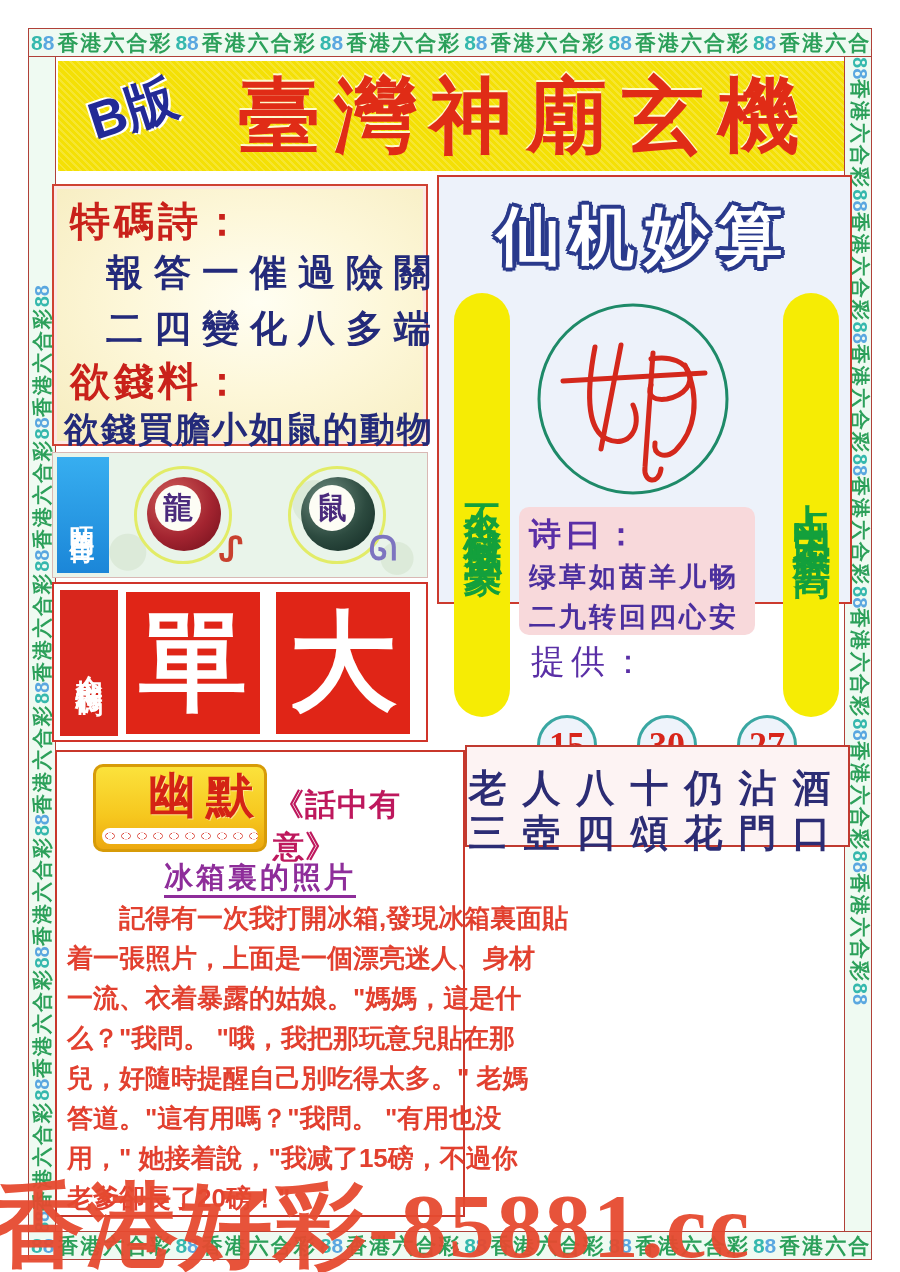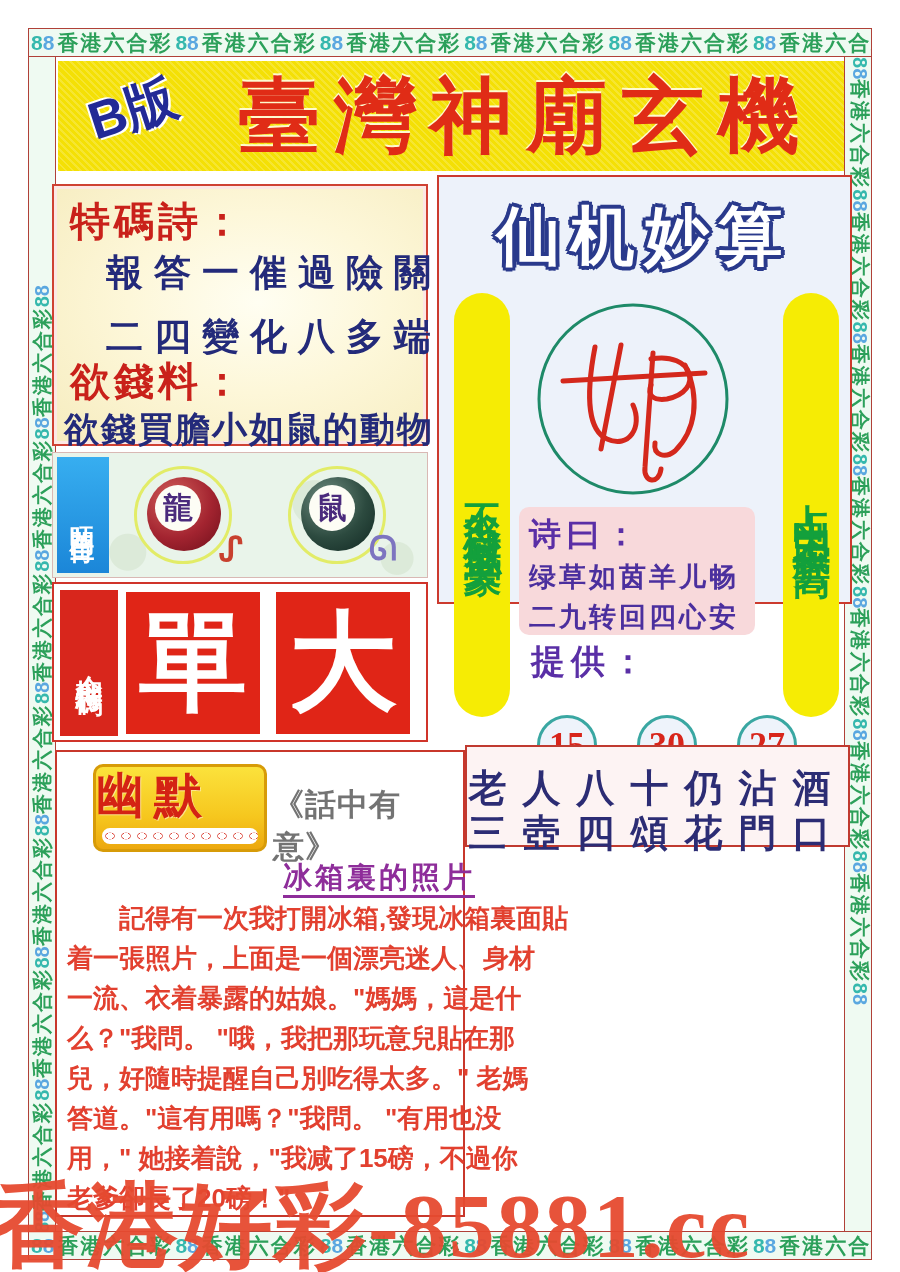--- a/index.html
+++ b/index.html
@@ -46,21 +46,21 @@
   
   #poem-box {
     position:absolute; left:52px; top:184px; width:376px; height:262px;
     border:2px solid #cf4133; box-shadow:inset 0 0 0 3px #fce8e4;
     background:radial-gradient(ellipse at 55% 45%, #fffef2 0%, #fdf7d9 45%, #f6ecbe 100%);
   }
   .red-label { position:absolute; font-size:40px; font-weight:bold; color:#c9211a; letter-spacing:4px; }
   .navy-line { position:absolute; font-size:37px; font-weight:bold; color:#232a7a; letter-spacing:11px; white-space:nowrap; }
   #poem-label  { left:16px; top:8px; }
   #poem-line-0 { left:52px; top:62px; }
-  #poem-line-1 { left:52px; top:118px;margin-top:8px; }
+  #poem-line-1 { left:52px; top:118px; }
   #money-label { left:16px; top:168px; }
   #money-line  { left:10px; top:220px; letter-spacing:2px; font-size:35px; }
   #zodiac-box {
     position:absolute; left:52px; top:452px; width:376px; height:126px;
     border:1px solid #d9b8b4;
     background:#e9f4ea;
     background-image:radial-gradient(circle at 70% 40%, #dcead9 0 22px, transparent 23px),
                      radial-gradient(circle at 20% 80%, #dcead9 0 18px, transparent 19px),
                      radial-gradient(circle at 92% 85%, #dcead9 0 16px, transparent 17px);
   }
@@ -115,21 +115,21 @@
     font-size:38px; font-weight:bold; color:#13a03c; letter-spacing:9px;
   }
   #pill-left { left:15px; } #pill-right { left:344px; }
   #seal { position:absolute; left:94px; top:122px; width:200px; height:200px; }
   #oracle-poem-box {
     position:absolute; left:80px; top:330px; width:236px; height:128px;
     background:#f8d9db; border-radius:10px; padding:6px 10px;
   }
   #oracle-poem-label { font-size:32px; font-weight:bold; color:#5a2fa6; letter-spacing:6px; }
   .oracle-poem-line { font-size:27px; font-weight:bold; color:#4b2f9e; letter-spacing:3px; line-height:40px; white-space:nowrap; }
-  #provide-label { position:absolute; left:92px; top:462px; font-size:34px; font-weight:bold; color:#5a2fa6; letter-spacing:6px; }
+  #provide-label { position:absolute; left:92px; top:462px; font-size:34px; font-weight:normal; color:#5a2fa6; letter-spacing:6px; }
   .num-circle {
     position:absolute; top:500px; width:60px; height:60px; border:3px solid #3aa7a2;
     border-radius:50%; display:flex; align-items:center; justify-content:center;
     font-size:36px; font-weight:bold; color:#d8251b; background:#eef3fb;
     font-family:"Liberation Serif", serif;
     margin-top:38px;
   }
   #num-0 { left:98px; } #num-1 { left:198px; } #num-2 { left:298px; }
   
   #calligraphy-box {
@@ -141,30 +141,30 @@
     color:#2c2c74; letter-spacing:16px; line-height:45px; white-space:nowrap;
   }
   
   #humor-panel {
     position:absolute; left:55px; top:750px; width:410px; height:467px;
     border:2px solid #c8372b; background:#fff;
   }
   #humor-badge {
     position:absolute; left:36px; top:12px; width:174px; height:88px;
     background:linear-gradient(180deg,#fbe23c 0%, #f6c71e 60%, #eca80e 100%);
-    border:3px solid #d79b08; border-radius:10px; text-align:left;
+    border:3px solid #d79b08; border-radius:10px; text-align:right;
   }
   #humor-badge-text { font-size:48px; font-weight:bold; color:#d42314; letter-spacing:10px; line-height:58px;
     text-shadow:1px 1px 0 #fff7; }
   #humor-waves { position:absolute; left:6px; right:6px; bottom:5px; height:16px;
     background-image:radial-gradient(ellipse 7px 5px at 8px 8px, #fff 55%, #d8362a 60%, #fff 75%);
     background-size:16px 16px; background-repeat:repeat-x; border-radius:8px; }
-  #humor-subtitle { position:absolute; left:216px; top:32px; font-size:31px; font-weight:bold; color:#737373; letter-spacing:1px; }
+  #humor-subtitle { position:absolute; left:216px; top:32px; font-size:31px; font-weight:bold; color:#be185d; letter-spacing:1px; }
   #story-title {
-    position:absolute; left:12px; top:106px; width:100%; text-align:right;
+    position:absolute; left:0; top:106px; width:100%; text-align:center;
     font-size:29px; font-weight:bold; color:#8e2d9a; letter-spacing:3px;
   }
   #story-title span { border-bottom:3px solid #8e2d9a; padding-bottom:2px; }
   #story { position:absolute; left:10px; top:146px; width:392px; }
   .story-line { font-size:26px; font-weight:bold; color:#e2402f; line-height:40px; letter-spacing:0px; white-space:nowrap; }
   .story-line.indent { text-indent:52px; }
   
   #watermark {
     position:absolute; left:-8px; top:1164px; z-index:99; white-space:nowrap;
     font-family:"Liberation Serif", serif; font-size:92px; font-weight:bold;

